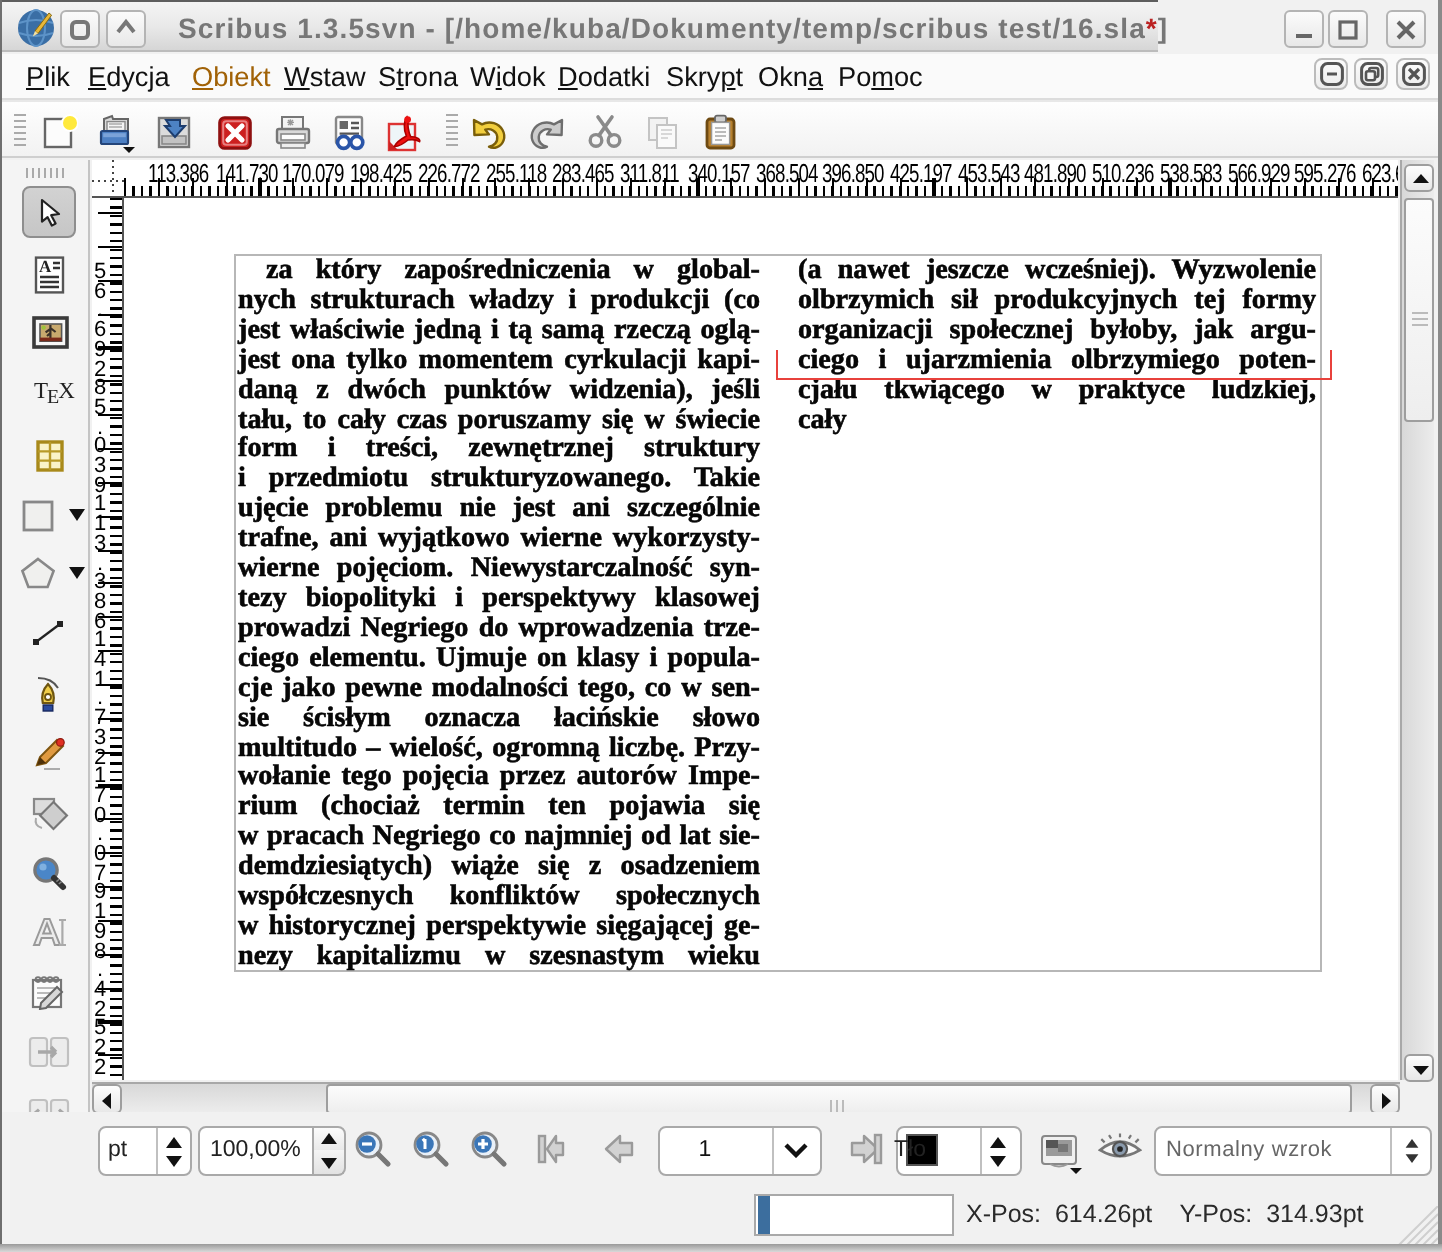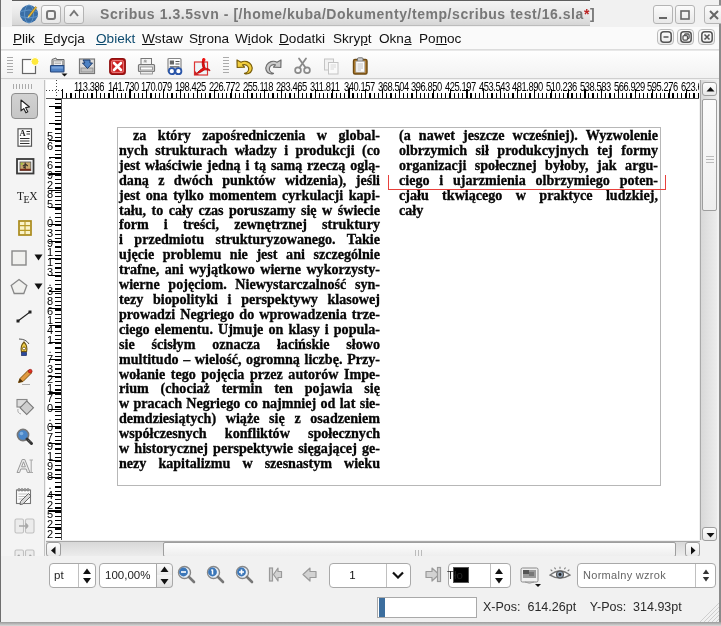--- a/index.html
+++ b/index.html
@@ -1,28 +1,28 @@
 <!DOCTYPE html>
 <html><head>
 <meta charset="utf-8">
 <style>
 html,body{margin:0;padding:0;}
 body{width:721px;height:626px;position:relative;font-family:"Liberation Sans",sans-serif;background:#f1f1f1;overflow:hidden;}
 .abs{position:absolute;}
 
 #win{position:absolute;left:0;top:0;width:721px;height:626px;border-left:1px solid #6f6f6f;border-right:2px solid #8a8a8a;border-bottom:0;box-sizing:border-box;}
 
-#titlebar{position:absolute;left:12px;top:0;width:578px;height:26px;border-top:1px solid #5e5e5e;box-sizing:border-box;background:linear-gradient(#f4f4f4,#e9e9e9 50%,#d6d6d6);border-bottom:1px solid #bcbcbc;}
+#titlebar{position:absolute;left:1px;top:0;width:578px;height:26px;border-top:1px solid #5e5e5e;box-sizing:border-box;background:linear-gradient(#f4f4f4,#e9e9e9 50%,#d6d6d6);border-bottom:1px solid #bcbcbc;}
 #title-text{position:absolute;left:88px;top:5px;font-size:14px;font-weight:bold;color:#777;letter-spacing:0.55px;white-space:nowrap;}
 #title-text .star{color:#b22;}
 .tbtn{position:absolute;top:4px;width:20px;height:19px;background:linear-gradient(#fbfbfb,#e8e8e8);border:1px solid #b4b4b4;border-radius:3px;box-sizing:border-box;}
 
 #menubar{position:absolute;left:1px;top:27px;width:718px;height:22px;background:#fafafa;border-bottom:1px solid #dcdcdc;font-size:13.6px;color:#111;}
 #menubar .mi{position:absolute;top:3.5px;}
-#menubar .dis{color:#0c4a6e;}
+#menubar .dis{color:#a16207;}
 .mdibtn{position:absolute;top:2px;width:17px;height:16px;background:linear-gradient(#fcfcfc,#ececec);border:1px solid #bbb;border-radius:4px;box-sizing:border-box;}
 
 #toolbar{position:absolute;left:1px;top:50px;width:718px;height:29px;background:linear-gradient(#fefefe,#f2f2f2);border-top:1px solid #e8e8e8;border-bottom:1px solid #cfcfcf;box-sizing:border-box;}
 .handle-v{width:6px;height:18px;background:repeating-linear-gradient(#aaa 0,#aaa 1px,transparent 1px,transparent 3px);}
 
 #palette{position:absolute;left:1px;top:80px;width:44px;height:512px;background:#f4f4f4;border-right:1px solid #c4c4c4;border-bottom:1px solid #c4c4c4;box-sizing:border-box;}
 
 #corner{position:absolute;left:46px;top:80px;width:16px;height:19px;background:#fff;border-bottom:1px solid #555;box-sizing:border-box;}
 #hruler{position:absolute;left:62px;top:80px;width:637px;height:19px;background:#fff;overflow:hidden;border-bottom:1px solid #555;box-sizing:border-box;}
 #vruler{position:absolute;left:46px;top:99px;width:16px;height:441px;background:#fff;overflow:hidden;border-right:1px solid #555;box-sizing:border-box;}
@@ -410,31 +410,32 @@
 <div class="abs" style="left:0px;top:419.9999999999997px;width:8px;font-size:11px;line-height:10px;color:#000;text-align:center">2</div>
 <div class="abs" style="left:0px;top:429.6999999999997px;width:8px;font-size:11px;line-height:10px;color:#000;text-align:center">2</div>
 </div>
 
 <div id="canvas">
   <div id="frame"></div>
   <div class="col" id="col1" style="left:57px;top:29px;width:261px;">
     <div class="ln" style="text-indent:14px">za który zapośredniczenia w global-</div>
     <div class="ln">nych strukturach władzy i produkcji (co</div>
     <div class="ln">jest właściwie jedną i tą samą rzeczą oglą-</div>
+    <div class="ln">jest ona tylko momentem cyrkulacji kapi-</div>
     <div class="ln">daną z dwóch punktów widzenia), jeśli</div>
-    <div class="ln">jest ona tylko momentem cyrkulacji kapi-</div>
     <div class="ln">tału, to cały czas poruszamy się w świecie</div>
     <div class="ln">form i treści, zewnętrznej struktury</div>
     <div class="ln">i przedmiotu strukturyzowanego. Takie</div>
     <div class="ln">ujęcie problemu nie jest ani szczególnie</div>
     <div class="ln">trafne, ani wyjątkowo wierne wykorzysty-</div>
     <div class="ln">wierne pojęciom. Niewystarczalność syn-</div>
     <div class="ln">tezy biopolityki i perspektywy klasowej</div>
     <div class="ln">prowadzi Negriego do wprowadzenia trze-</div>
     <div class="ln">ciego elementu. Ujmuje on klasy i popula-</div>
+    <div class="ln">cje jako pewne modalności tego, co w sen-</div>
     <div class="ln">sie ścisłym oznacza łacińskie słowo</div>
     <div class="ln">multitudo – wielość, ogromną liczbę. Przy-</div>
     <div class="ln">wołanie tego pojęcia przez autorów Impe-</div>
     <div class="ln">rium (chociaż termin ten pojawia się</div>
     <div class="ln">w pracach Negriego co najmniej od lat sie-</div>
     <div class="ln">demdziesiątych) wiąże się z osadzeniem</div>
     <div class="ln">współczesnych konfliktów społecznych</div>
     <div class="ln">w historycznej perspektywie sięgającej ge-</div>
     <div class="ln">nezy kapitalizmu w szesnastym wieku</div>
   </div>

